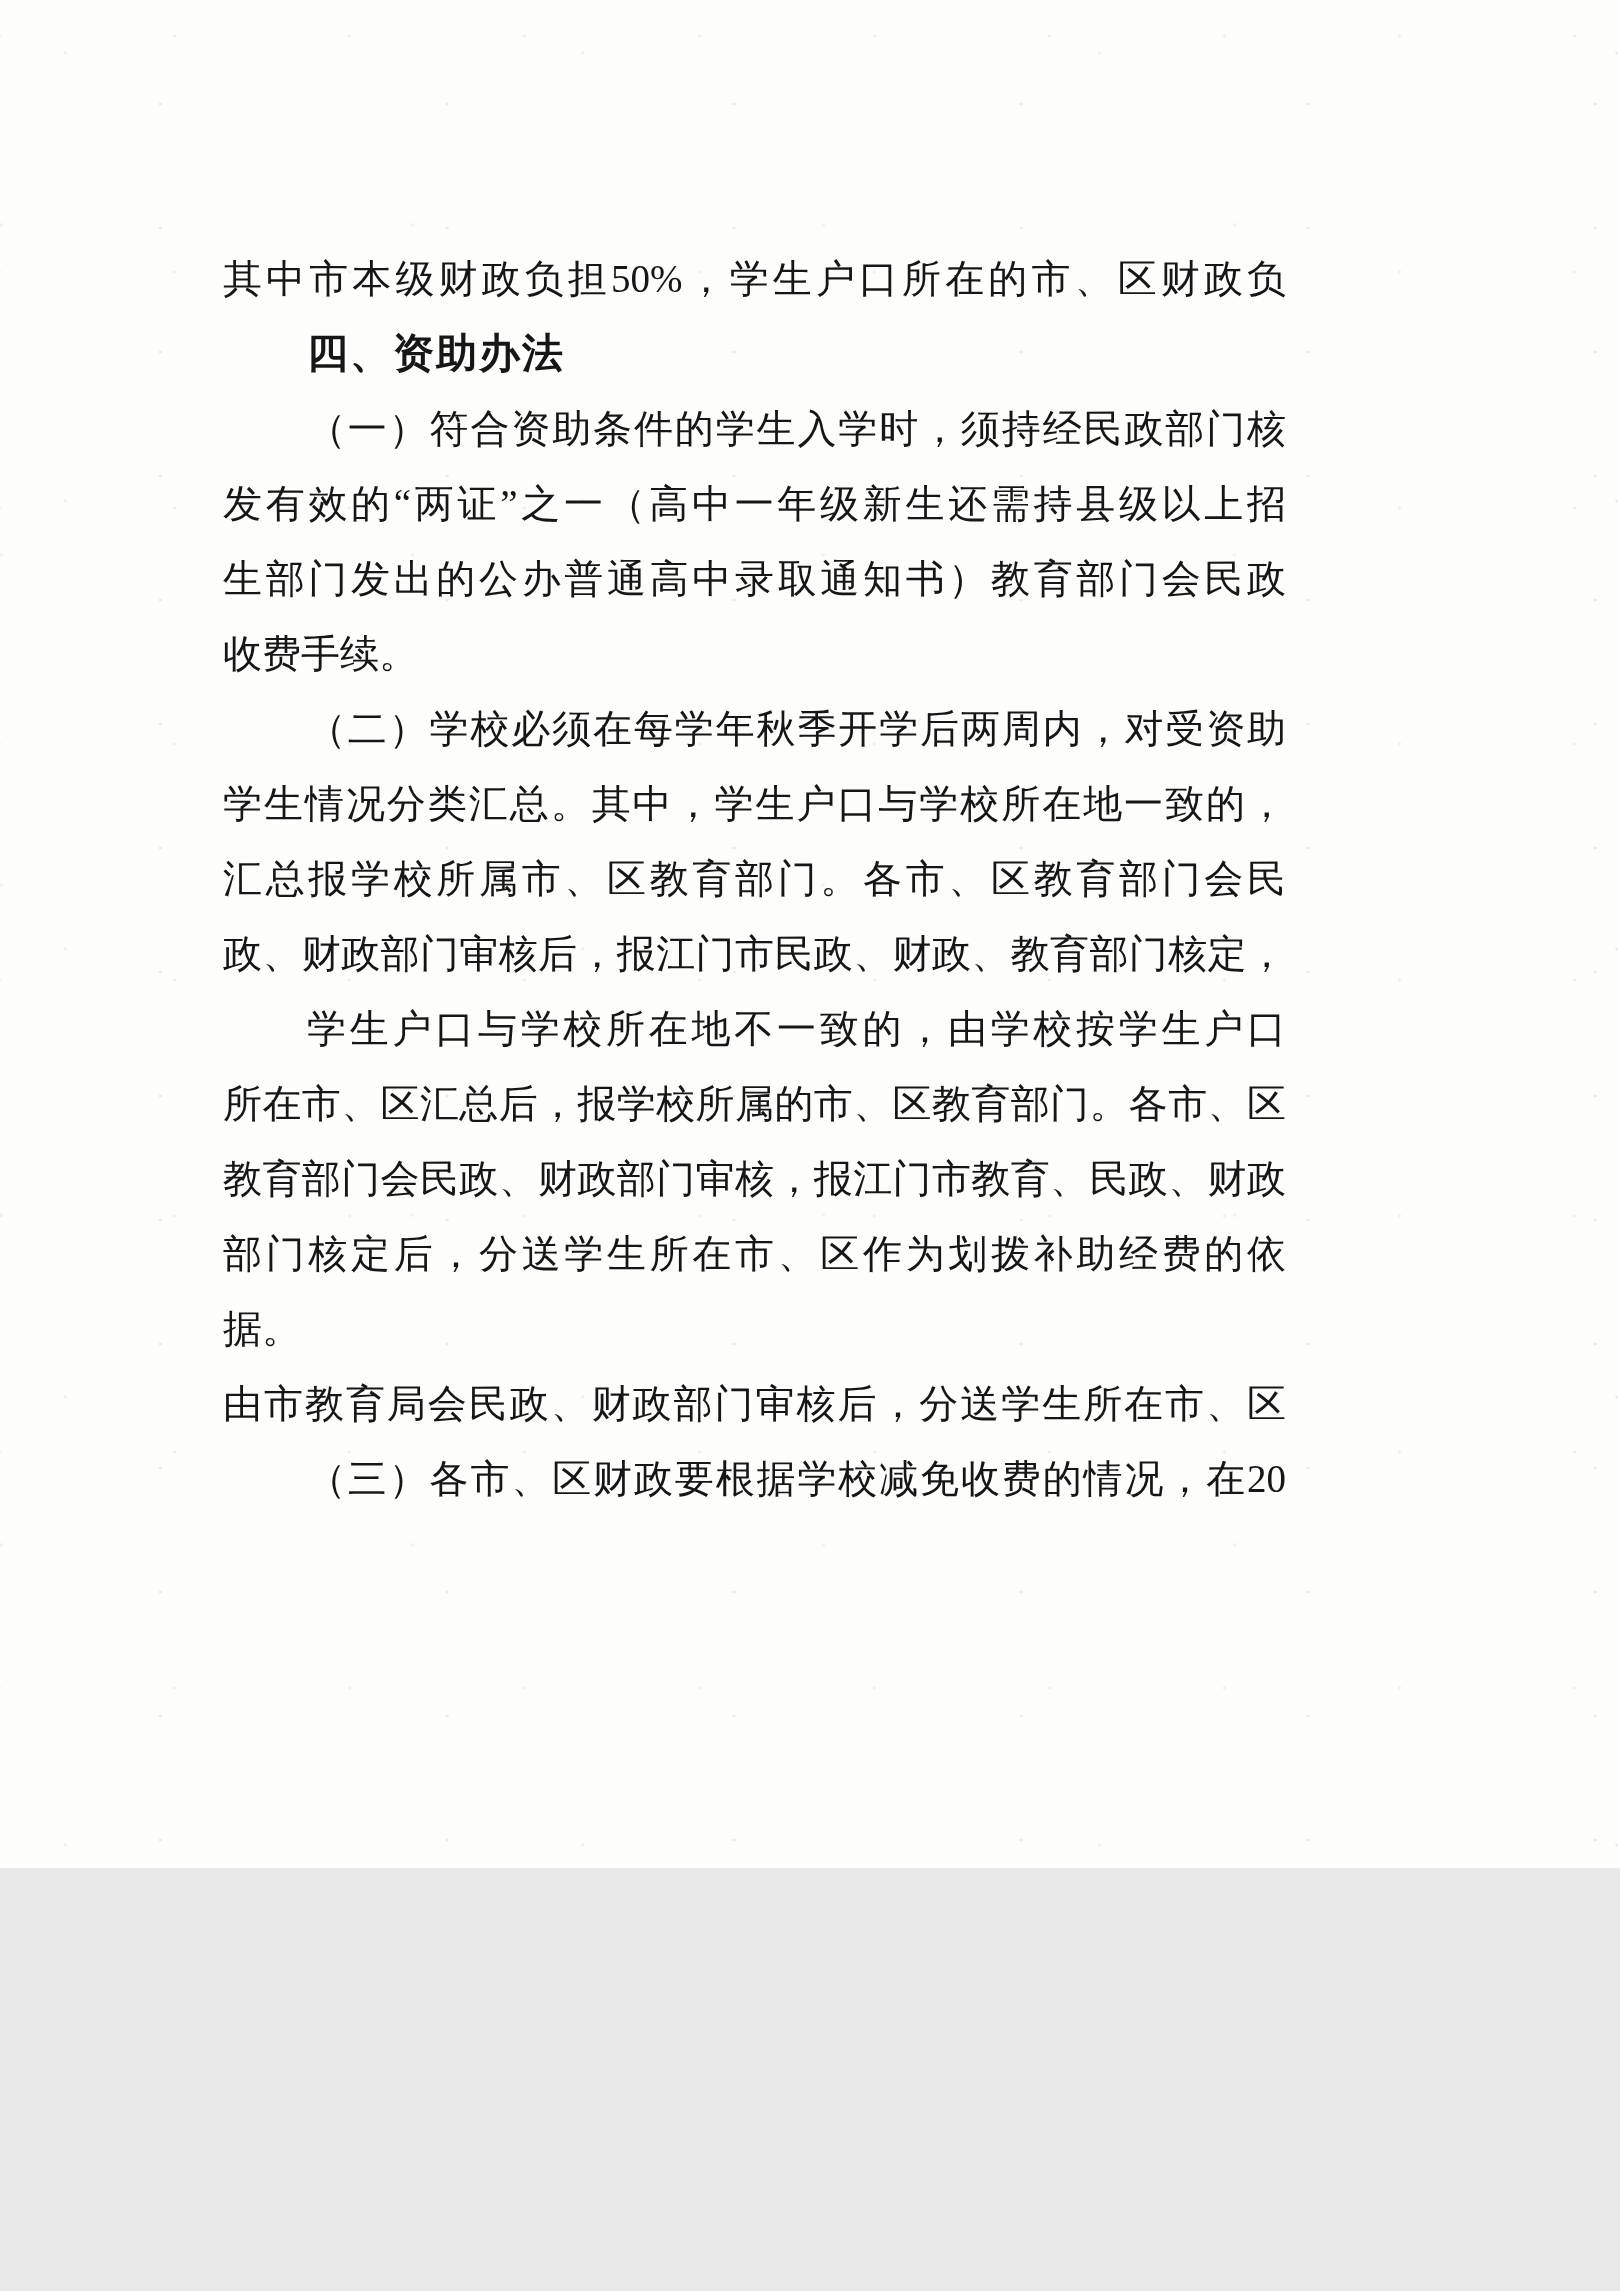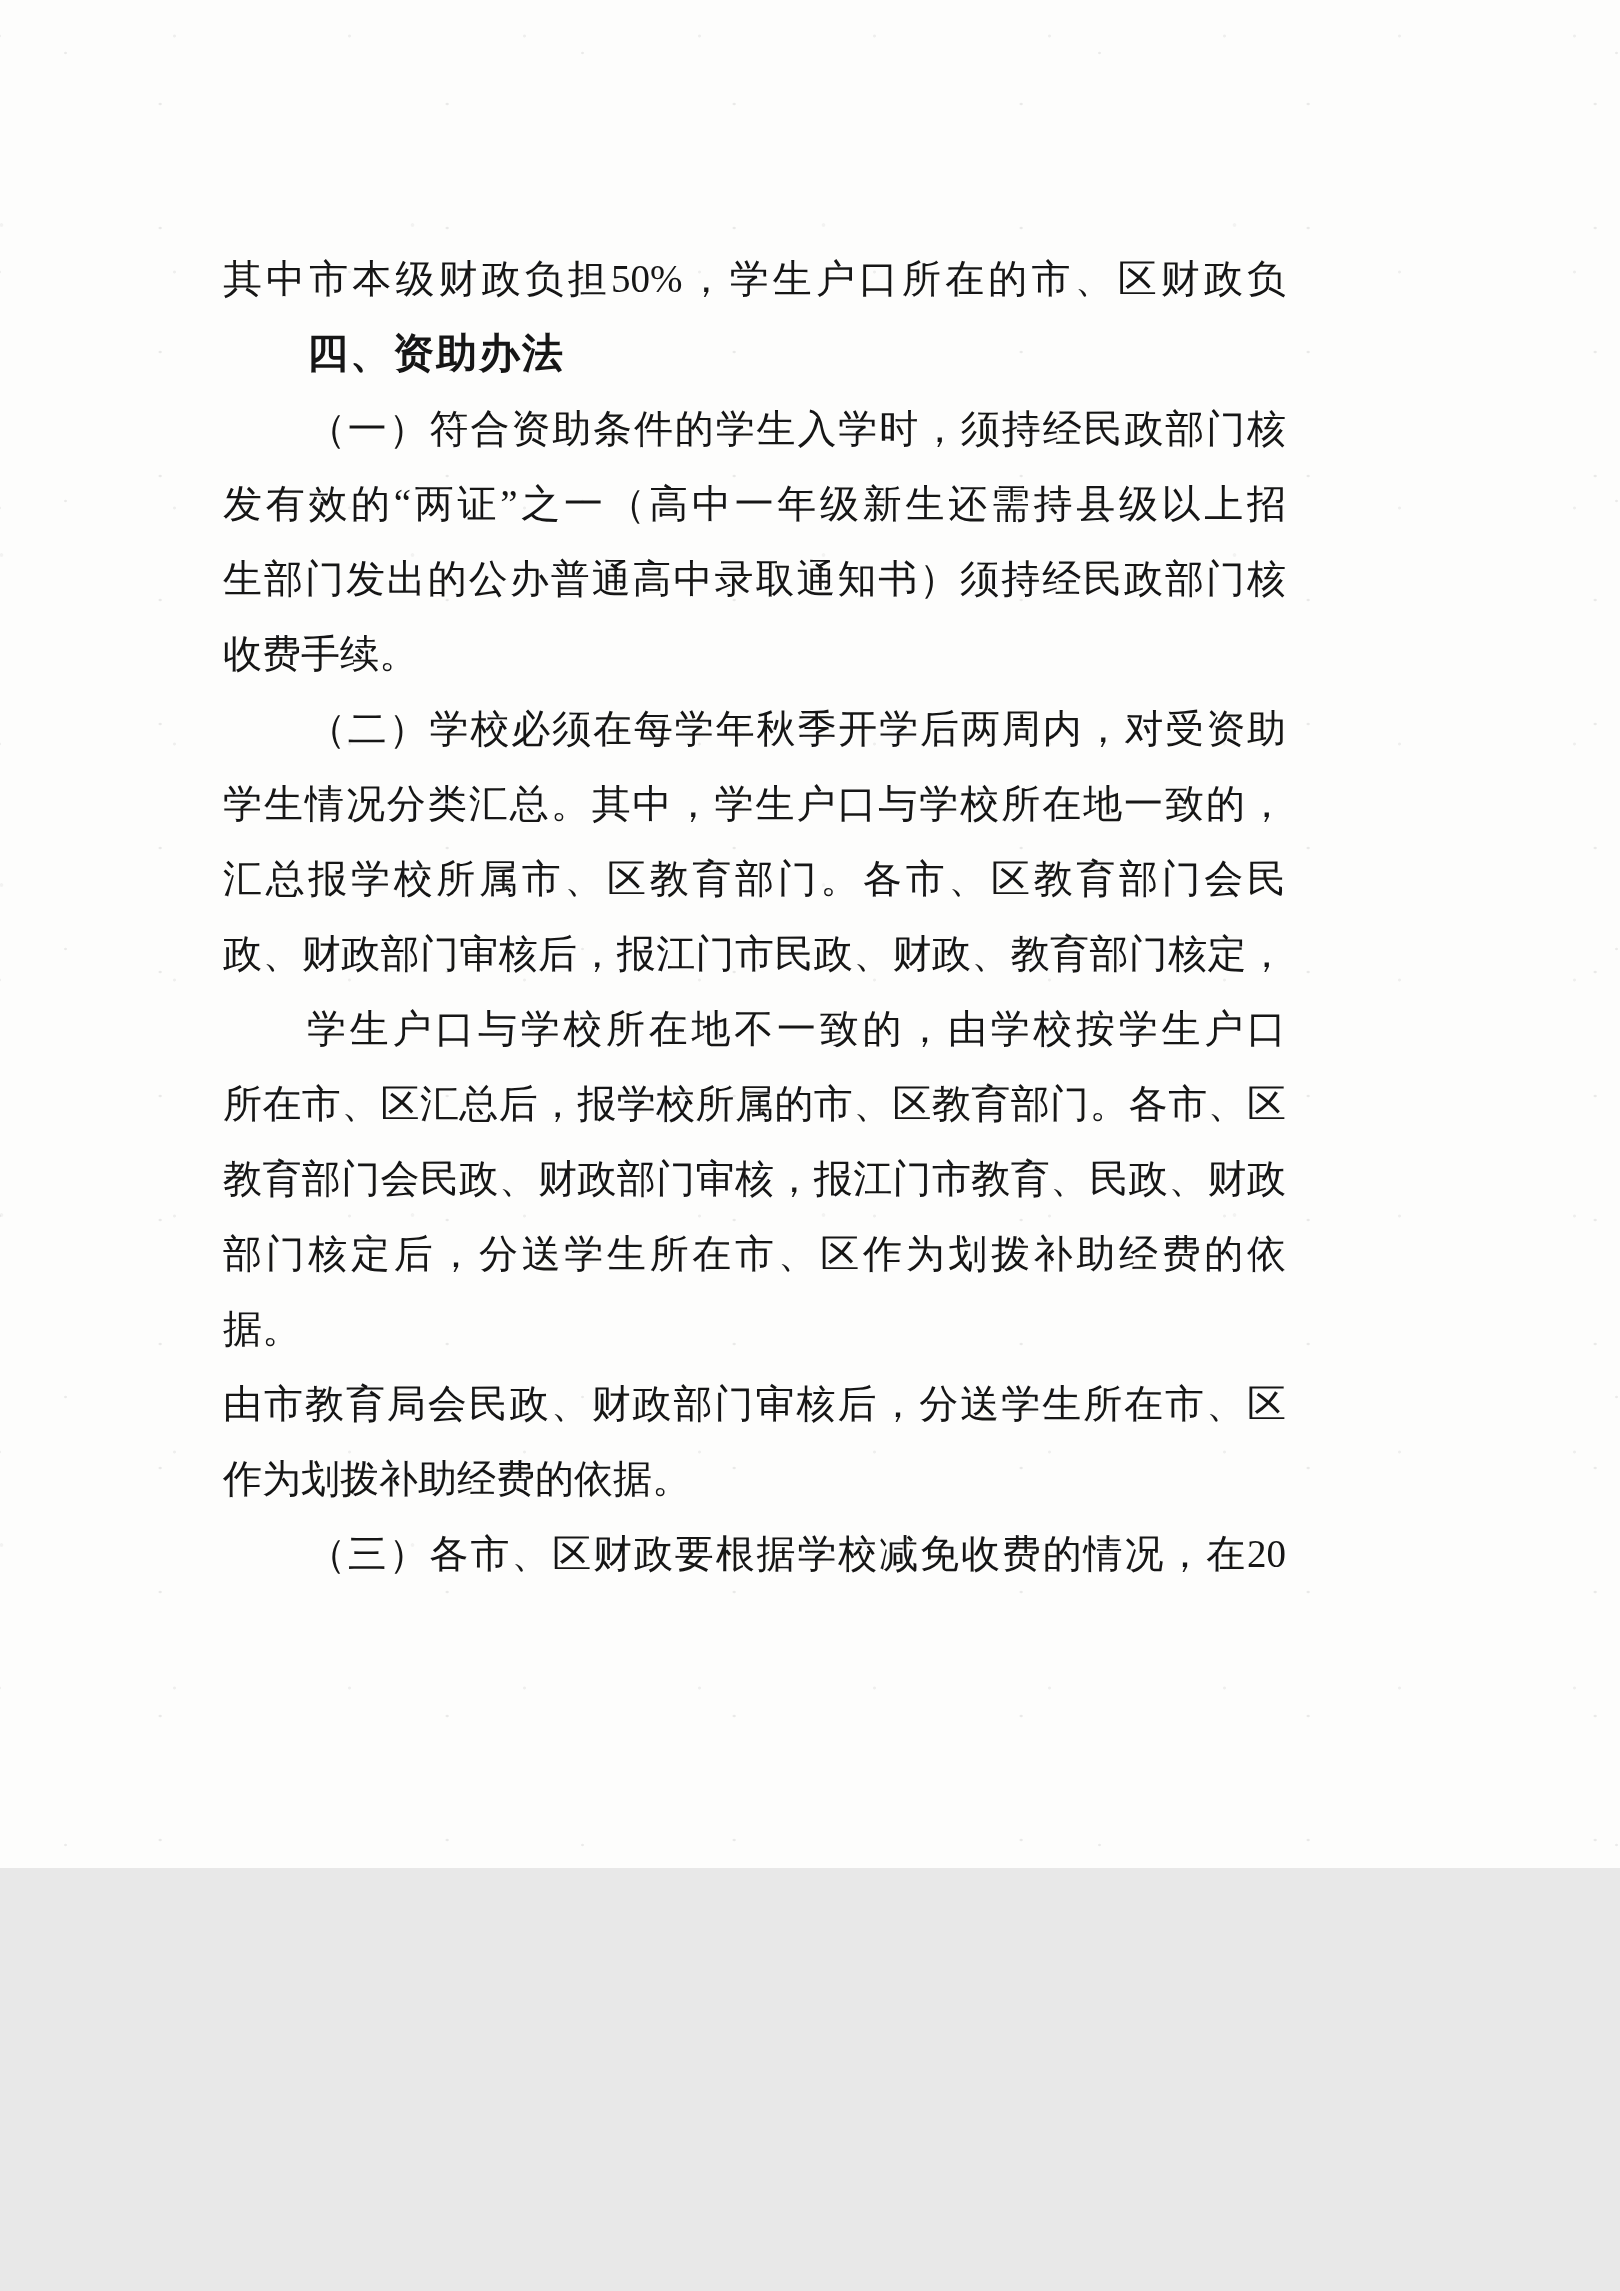--- a/index.html
+++ b/index.html
@@ -66,30 +66,29 @@
 </style>
 </head>
 <body>
 
 <div class="page">
   <div class="text-block" id="doc-body">
       <div class="doc-line justify-full ">其中市本级财政负担50%，学生户口所在的市、区财政负</div>
       <div class="doc-line heading justify-end indent">四、资助办法</div>
       <div class="doc-line justify-full indent">（一）符合资助条件的学生入学时，须持经民政部门核</div>
       <div class="doc-line justify-full ">发有效的“两证”之一（高中一年级新生还需持县级以上招</div>
-      <div class="doc-line justify-full ">生部门发出的公办普通高中录取通知书）须持经民政部门核</div>
+      <div class="doc-line justify-full ">生部门发出的公办普通高中录取通知书）教育部门会民政</div>
       <div class="doc-line justify-end ">收费手续。</div>
       <div class="doc-line justify-full indent">（二）学校必须在每学年秋季开学后两周内，对受资助</div>
       <div class="doc-line justify-full ">学生情况分类汇总。其中，学生户口与学校所在地一致的，</div>
       <div class="doc-line justify-full ">汇总报学校所属市、区教育部门。各市、区教育部门会民</div>
       <div class="doc-line justify-full ">政、财政部门审核后，报江门市民政、财政、教育部门核定，</div>
       <div class="doc-line justify-full indent">学生户口与学校所在地不一致的，由学校按学生户口</div>
       <div class="doc-line justify-full ">所在市、区汇总后，报学校所属的市、区教育部门。各市、区</div>
       <div class="doc-line justify-full ">教育部门会民政、财政部门审核，报江门市教育、民政、财政</div>
       <div class="doc-line justify-full ">部门核定后，分送学生所在市、区作为划拨补助经费的依</div>
       <div class="doc-line justify-end ">据。</div>
       <div class="doc-line justify-full ">由市教育局会民政、财政部门审核后，分送学生所在市、区</div>
-      <div class="doc-line justify-end ">作为划拨补助经费的依据。</div>
       <div class="doc-line justify-full indent">（三）各市、区财政要根据学校减免收费的情况，在20</div>
     </div>
   <div class="page-number">— 3 —</div>
 </div>
 
 
 </body></html>

